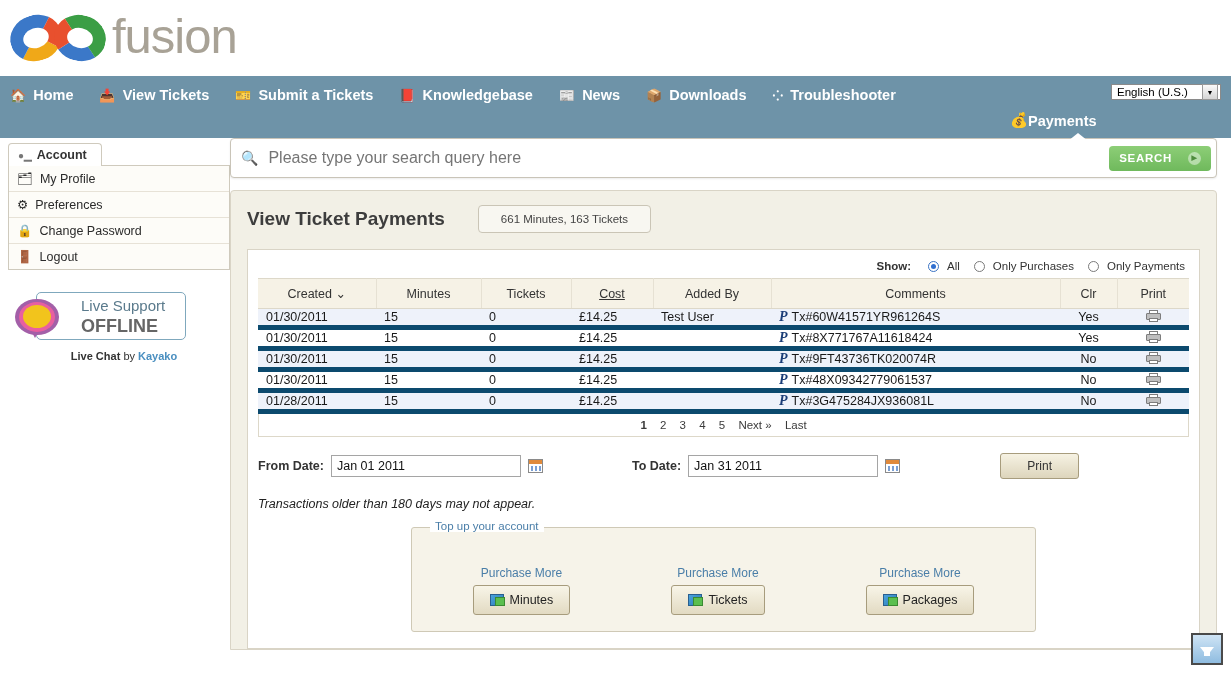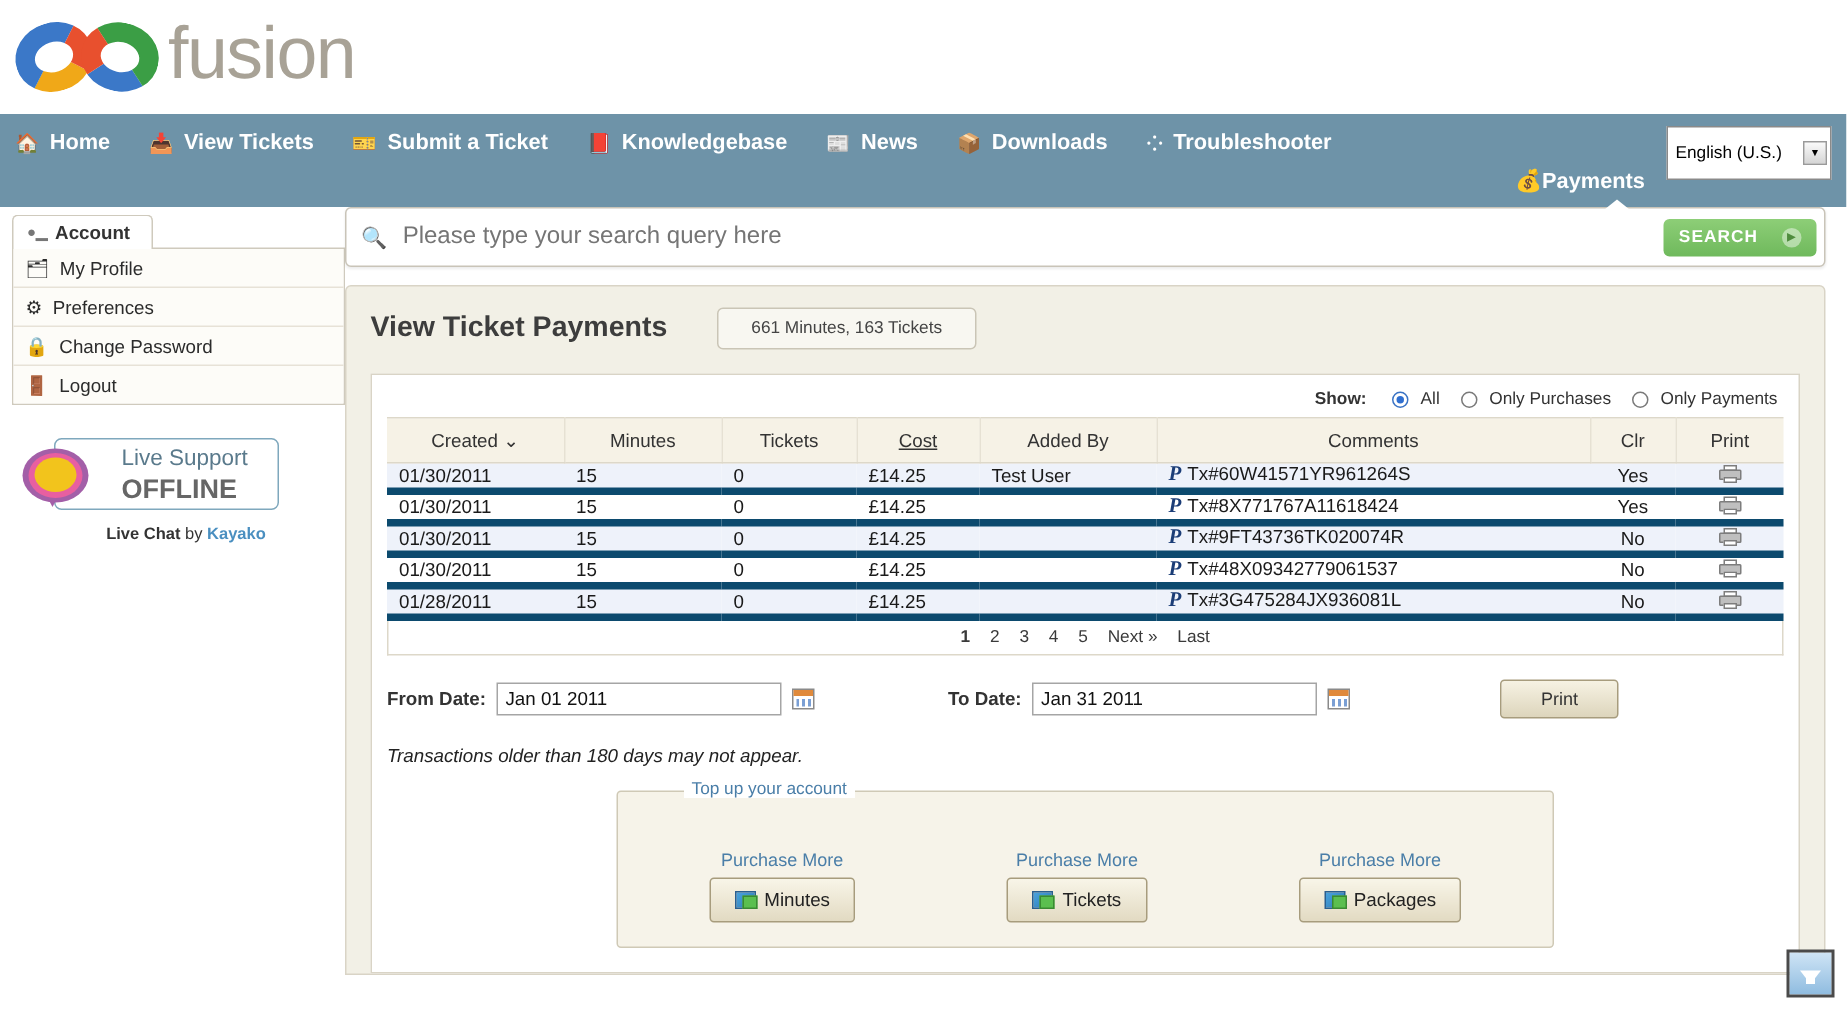--- a/index.html
+++ b/index.html
@@ -33,21 +33,21 @@
   .nav-row1 { display:flex; align-items:center; height:38px; padding-left:10px; }
   .nav-item { display:flex; align-items:center; color:#ffffff; font-size:14.5px;
               font-weight:bold; margin-right:26px; cursor:pointer; white-space:nowrap; }
   .nav-item .ico { margin-right:7px; display:inline-block; font-size:13px; line-height:1; }
   .nav-row2 { position:absolute; left:1010px; top:36px; }
   .nav-payments { display:flex; align-items:center; color:#ffffff; font-size:14.5px;
                   font-weight:bold; cursor:pointer; }
   .nav-arrow { position:absolute; left:1068px; top:57px; width:0; height:0;
                border-left:10px solid transparent; border-right:10px solid transparent;
                border-bottom:8px solid #ffffff; }
-  .lang-select { position:absolute; right:10px; top:84px; width:110px; height:36px;
+  .lang-select { position:absolute; right:10px; top:84px; width:110px; height:16px;
                  background:#fff; border:1px solid #8a8a8a; font-size:11.5px;
                  display:flex; align-items:center; justify-content:space-between;
                  padding:0 2px 0 5px; color:#000; cursor:pointer; }
   .lang-btn { width:16px; height:16px; background:linear-gradient(#fafafa,#d5d5d5);
               border:1px solid #9a9a9a; display:flex; align-items:center;
               justify-content:center; font-size:7px; }
 
   
   .page { display:flex; padding:0; }
 
@@ -151,21 +151,21 @@
                 background:repeating-linear-gradient(90deg,#7a9fd4 0 2px,#fff 2px 4px); }
   .print-btn { margin-left:auto; margin-right:110px; background:linear-gradient(#f6f2e3,#ddd5bc);
                border:1px solid #a79c7d; border-radius:3px; padding:5px 26px;
                font-size:12px; color:#333; cursor:pointer; }
   .note { font-style:italic; font-size:12.5px; color:#222; margin-top:18px; }
 
   .topup { margin:16px auto 0 auto; width:625px; border:1px solid #cfc9b6;
            background:#f6f3e9; border-radius:3px; position:relative;
            padding:18px 10px 16px 10px; display:flex; justify-content:space-around; }
   .topup-legend { position:absolute; left:18px; top:-8px; background:#ffffff;
-                  padding:0 5px; font-size:11.5px; color:#4a7ea8;margin-left:26px; }
+                  padding:0 5px; font-size:11.5px; color:#4a7ea8; }
   .topup-col { text-align:center; }
   .pm-link { font-size:12px; color:#4a7ea8; margin-bottom:5px; cursor:pointer;margin-top:20px; }
   .pm-btn { background:linear-gradient(#f8f5e8,#e2dac2); border:1px solid #a79c7d;
             border-radius:3px; padding:7px 16px; font-size:12.5px; color:#222;
             display:flex; align-items:center; gap:6px; cursor:pointer; }
   .minibox { width:14px; height:12px; background:linear-gradient(135deg,#4aa3dd,#2e7ab5);
              border:1px solid #2a5f8f; position:relative; }
   .minibox::after { content:""; position:absolute; right:-2px; bottom:-1px; width:8px;
                     height:7px; background:#5bbf4f; border:1px solid #3a8a32; }
 
@@ -195,21 +195,21 @@
     <div class="nav-item">
       <span class="ico">🏠</span>
       <span>Home</span>
     </div>
     <div class="nav-item">
       <span class="ico">📥</span>
       <span>View Tickets</span>
     </div>
     <div class="nav-item">
       <span class="ico">🎫</span>
-      <span>Submit a Ticket</span>
+      <span>Submit a Tickets</span>
     </div>
     <div class="nav-item">
       <span class="ico">📕</span>
       <span>Knowledgebase</span>
     </div>
     <div class="nav-item">
       <span class="ico">📰</span>
       <span>News</span>
     </div>
     <div class="nav-item">

